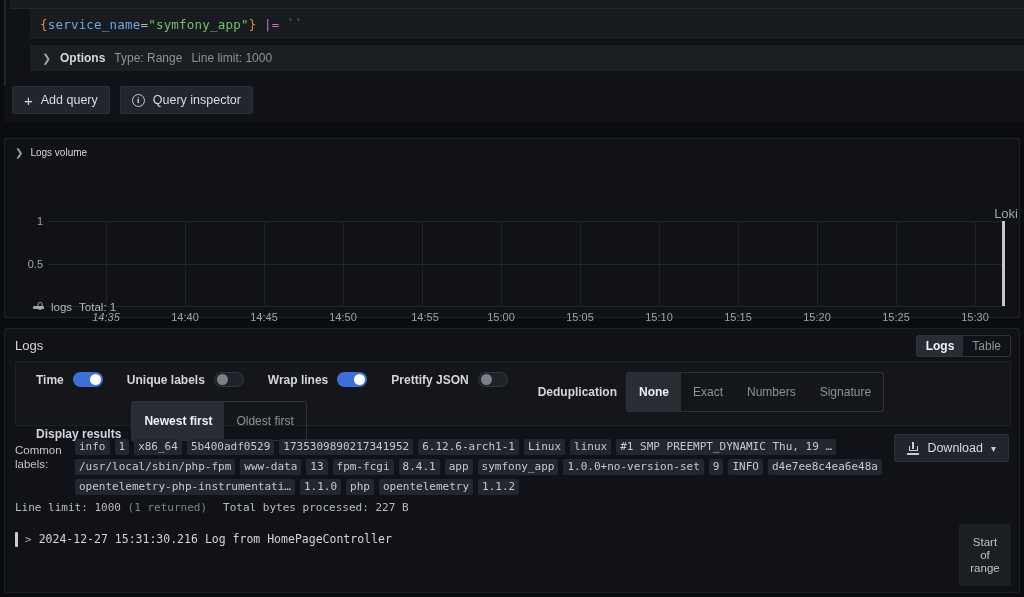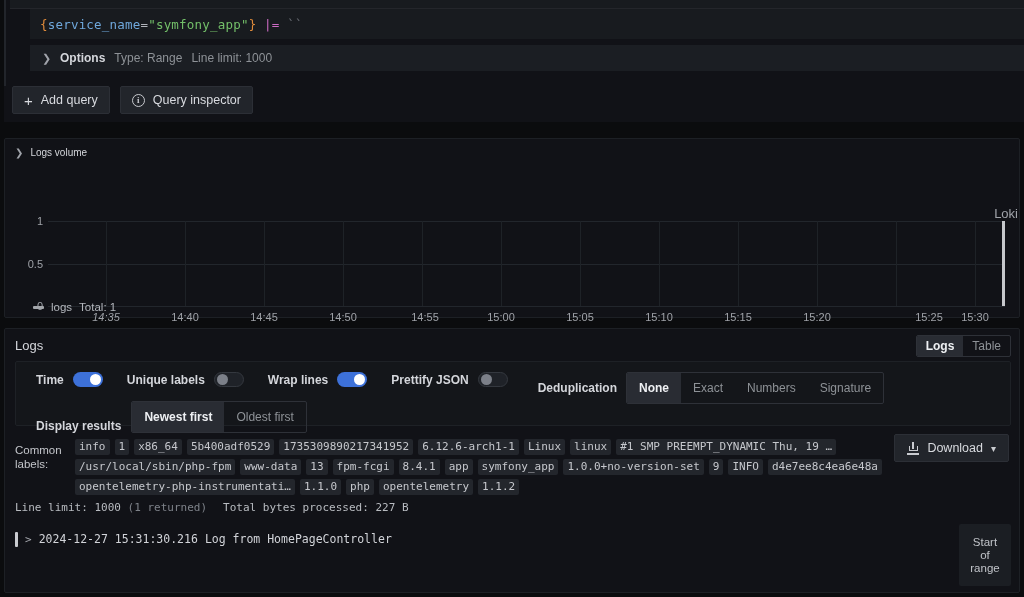--- a/index.html
+++ b/index.html
@@ -87,21 +87,21 @@
   .ctl-row2 { position: absolute; left: 20px; top: 39px; display: flex; align-items: flex-end; gap: 10px; }
   .ctl-item { display: flex; align-items: center; gap: 9px; }
   .ctl-label { font-size: 12px; color: #d4d6db; font-weight: 600; white-space: nowrap; }
   .switch { width: 30px; height: 15px; border-radius: 8px; position: relative; cursor: pointer; }
   .switch.on { background: #3d71d9; }
   .switch.off { background: #1f2228; border: 1px solid #34383f; }
   .knob { position: absolute; top: 2px; width: 11px; height: 11px; border-radius: 50%; }
   .switch.on .knob { right: 2px; background: #ffffff; }
   .switch.off .knob { left: 2px; background: #7c8089; top: 1px; }
 
-  .radiogroup { display: flex; border: 1px solid #2e3138; border-radius: 2px; overflow: hidden; height: 32px; }
+  .radiogroup { display: flex; border: 1px solid #2e3138; border-radius: 2px; overflow: hidden; height: 40px; }
   .radiogroup div { padding: 0 12px; font-size: 12px; display: flex; align-items: center;
     color: #8e9297; cursor: pointer; background: transparent; white-space: nowrap; }
   .radiogroup div.sel { background: #292c33; color: #eef0f3; font-weight: 600; }
 
   
   .common-wrap { position: absolute; left: 10px; top: 105px; width: 880px; display: flex; gap: 8px; }
   .common-key { font-size: 11.5px; color: #c4c6cb; line-height: 14px; width: 52px; flex: 0 0 52px; font-weight: 500; padding-top: 9px; }
   .chips { display: flex; flex-wrap: wrap; gap: 4px 5px; align-content: flex-start; padding-top: 5px; }
   .chip { background: #23262c; border-radius: 2px; padding: 1px 4px;
     font-family: "DejaVu Sans Mono", monospace; font-size: 11px; color: #c6c8cd; line-height: 14px; white-space: nowrap; }
@@ -200,21 +200,21 @@
       <div class="xlabel" style="left:101px;font-style:italic;">14:35</div>
       <div class="xlabel" style="left:180px;">14:40</div>
       <div class="xlabel" style="left:259px;">14:45</div>
       <div class="xlabel" style="left:338px;">14:50</div>
       <div class="xlabel" style="left:420px;">14:55</div>
       <div class="xlabel" style="left:496px;">15:00</div>
       <div class="xlabel" style="left:575px;">15:05</div>
       <div class="xlabel" style="left:654px;">15:10</div>
       <div class="xlabel" style="left:733px;">15:15</div>
       <div class="xlabel" style="left:812px;">15:20</div>
-      <div class="xlabel" style="left:924px;">15:25</div>
+      <div class="xlabel" style="left:891px;">15:25</div>
       <div class="xlabel" style="left:970px;">15:30</div>
 
       <div class="bar" style="left:997px; top:52px; width:3px; height:85px;"></div>
       <div class="series-anno" style="left:1013px; top:37px;">Loki</div>
     </div>
 
     <div class="legend">
       <span class="legend-dash"></span>
       <span class="legend-name">logs</span>
       <span class="legend-total">Total: 1</span>

